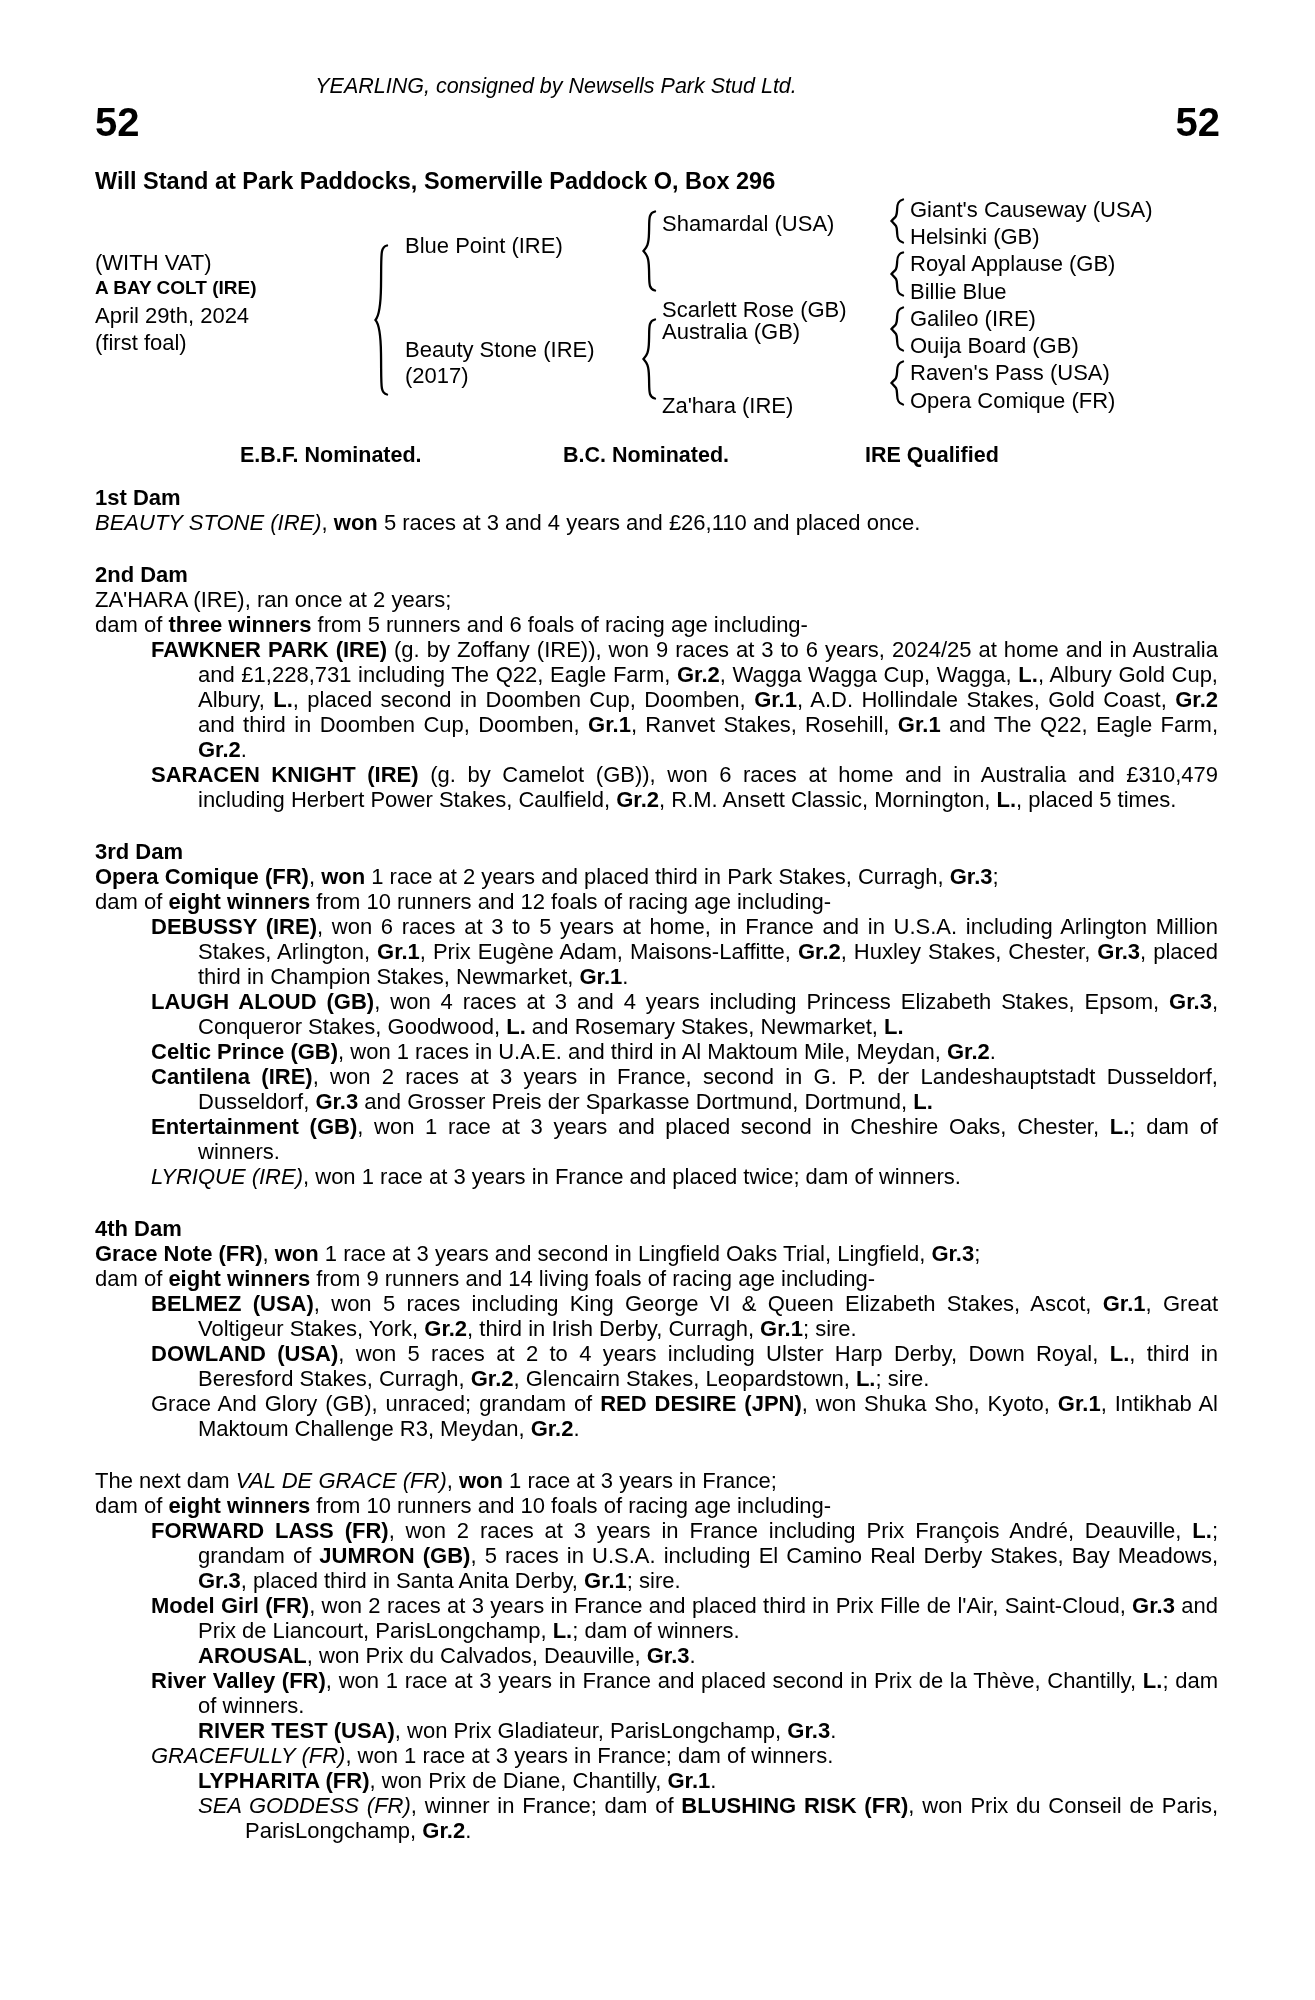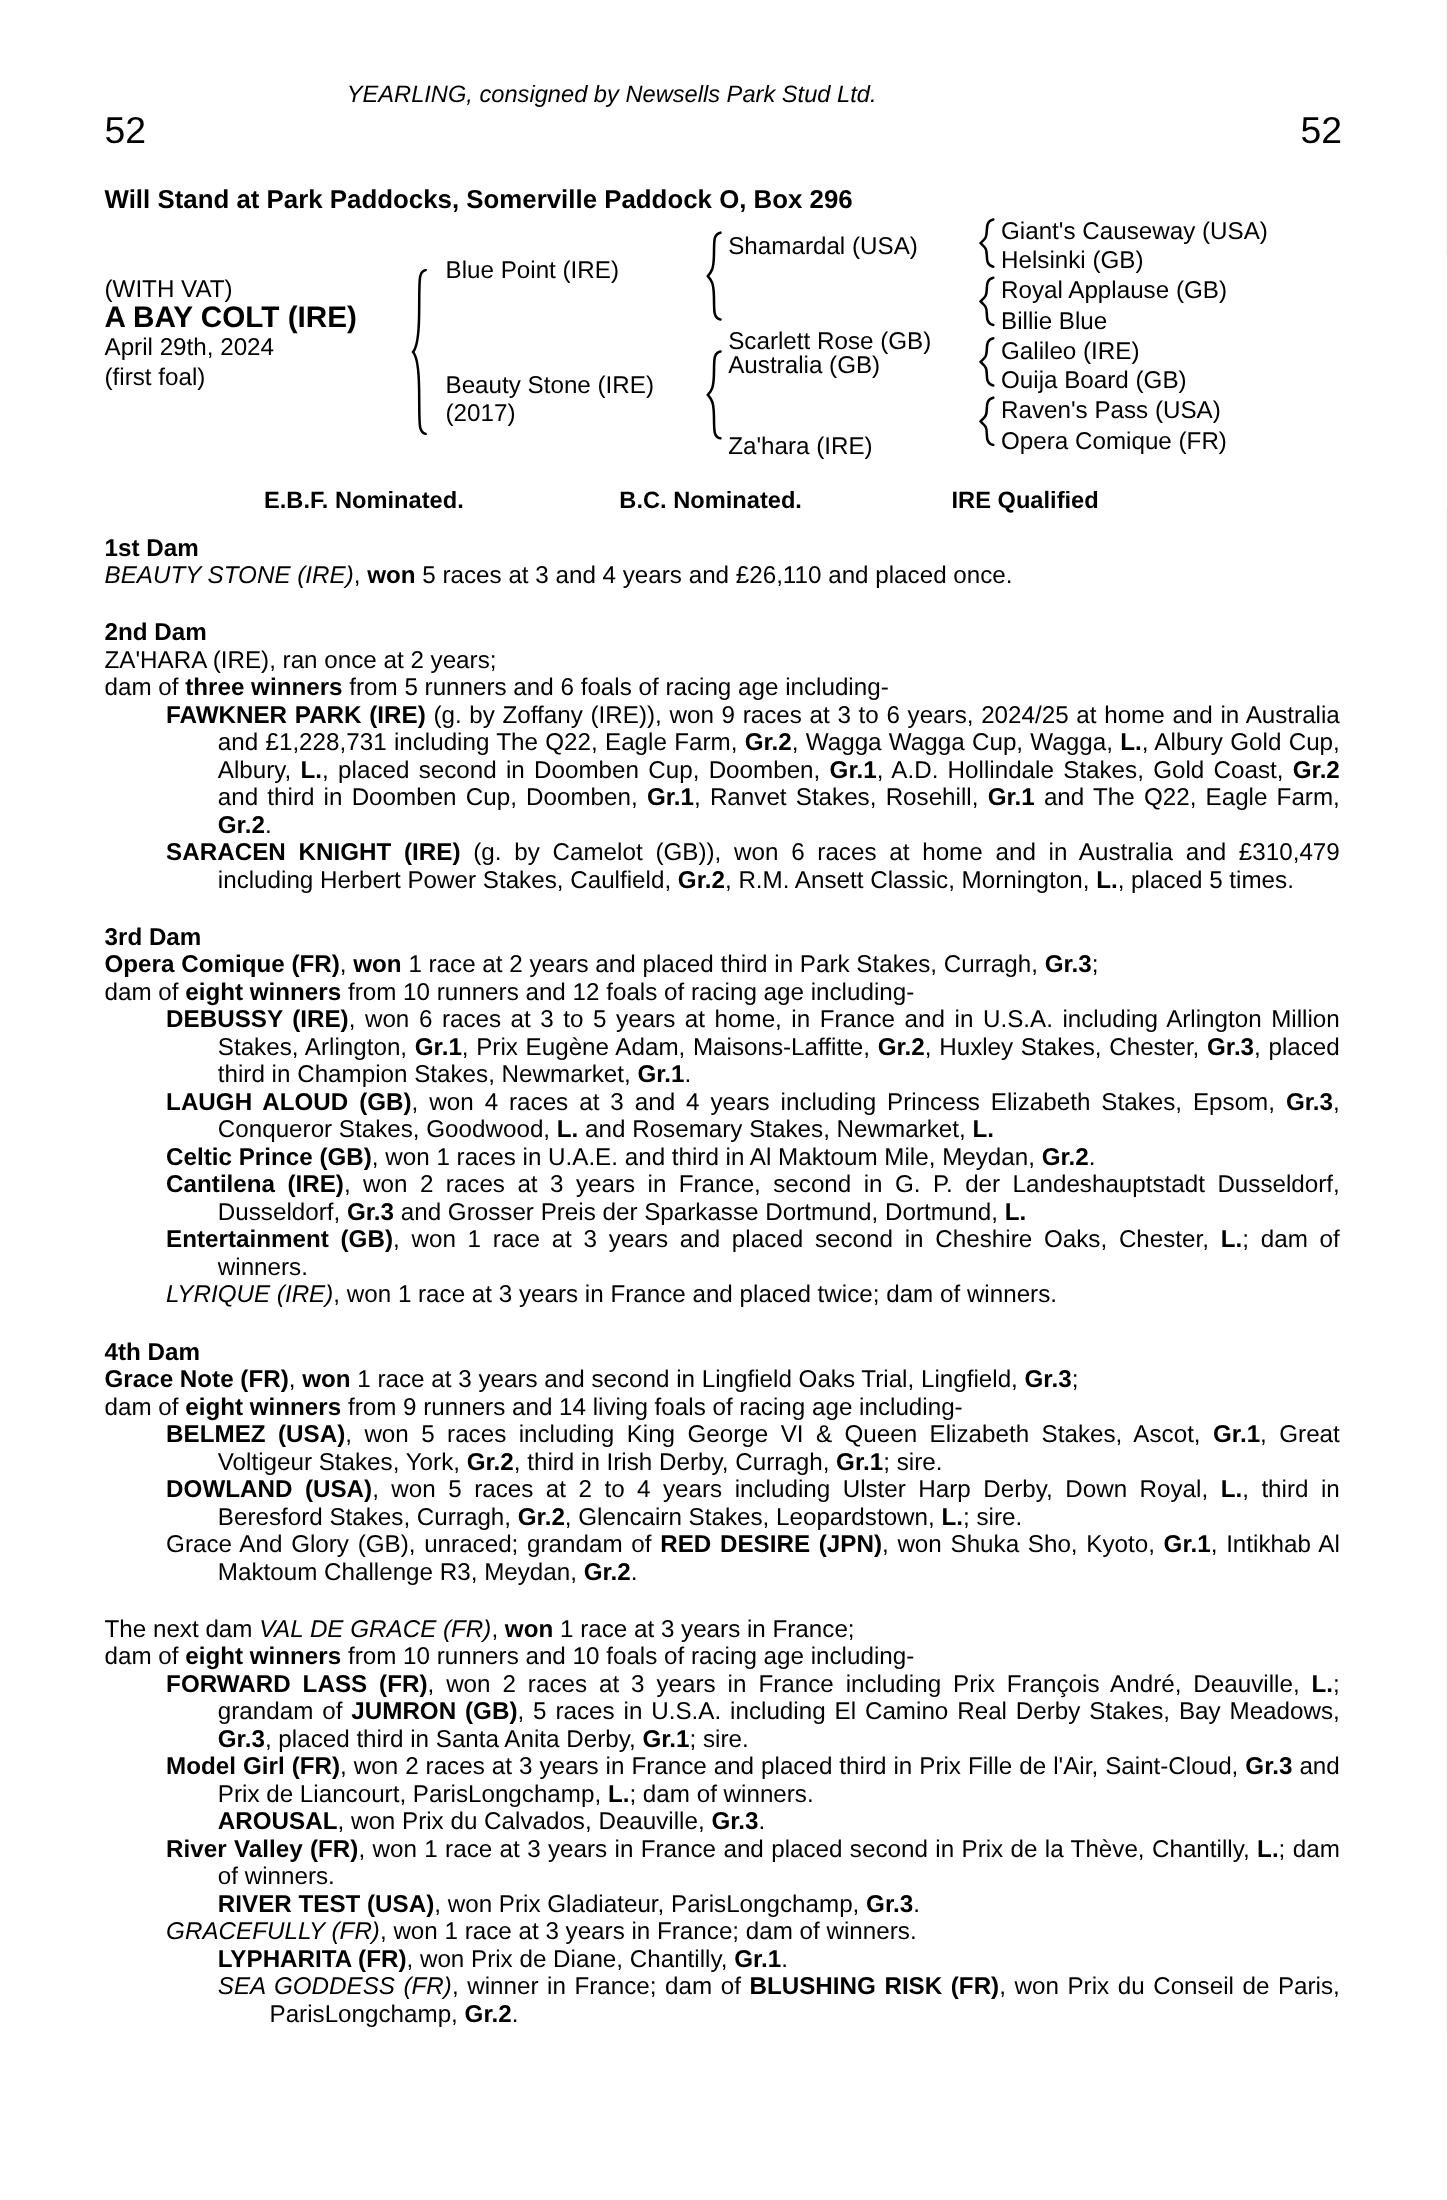--- a/index.html
+++ b/index.html
@@ -3,29 +3,29 @@
 <meta charset="utf-8">
 <style>
   html,body{margin:0;padding:0;background:#e8e8e8;}
   #page{
     position:relative;width:1315px;height:2000px;background:#ffffff;color:#000;
     font-family:"Liberation Sans", sans-serif;overflow:hidden;margin:0 auto;
   }
   
   .consignor{position:absolute;top:74px;left:0;width:1112px;text-align:center;
     font-style:italic;font-size:21.5px;}
-  .lot{position:absolute;top:100px;font-size:34px;font-weight:normal;letter-spacing:0px;}
+  .lot{position:absolute;top:100px;font-size:40px;font-weight:bold;letter-spacing:0px;}
   .lot-left{left:95px;}
   .lot-right{right:95px;}
   .standline{position:absolute;top:168px;left:95px;font-size:23.5px;font-weight:bold;}
   
   .ped{position:absolute;top:0;left:0;width:1315px;height:470px;font-size:22px;line-height:24px;}
   .ped span{position:absolute;white-space:nowrap;}
   .ped .vat{left:95px;top:251px;}
-  .ped .colt{left:95px;top:276px;font-weight:bold;font-size:27px;}
+  .ped .colt{left:95px;top:276px;font-weight:bold;font-size:19px;}
   .ped .fdate{left:95px;top:304px;}
   .ped .fnote{left:95px;top:331px;}
   .ped .g1{left:405px;}
   .ped .g2{left:662px;}
   .ped .g3{left:910px;text-align:center;}
   .brace{position:absolute;}
   
   .noms{position:absolute;top:443px;left:0;width:1315px;font-weight:bold;font-size:21.5px;}
   .noms span{position:absolute;white-space:nowrap;}
   .nom-ebf{left:240px;}

